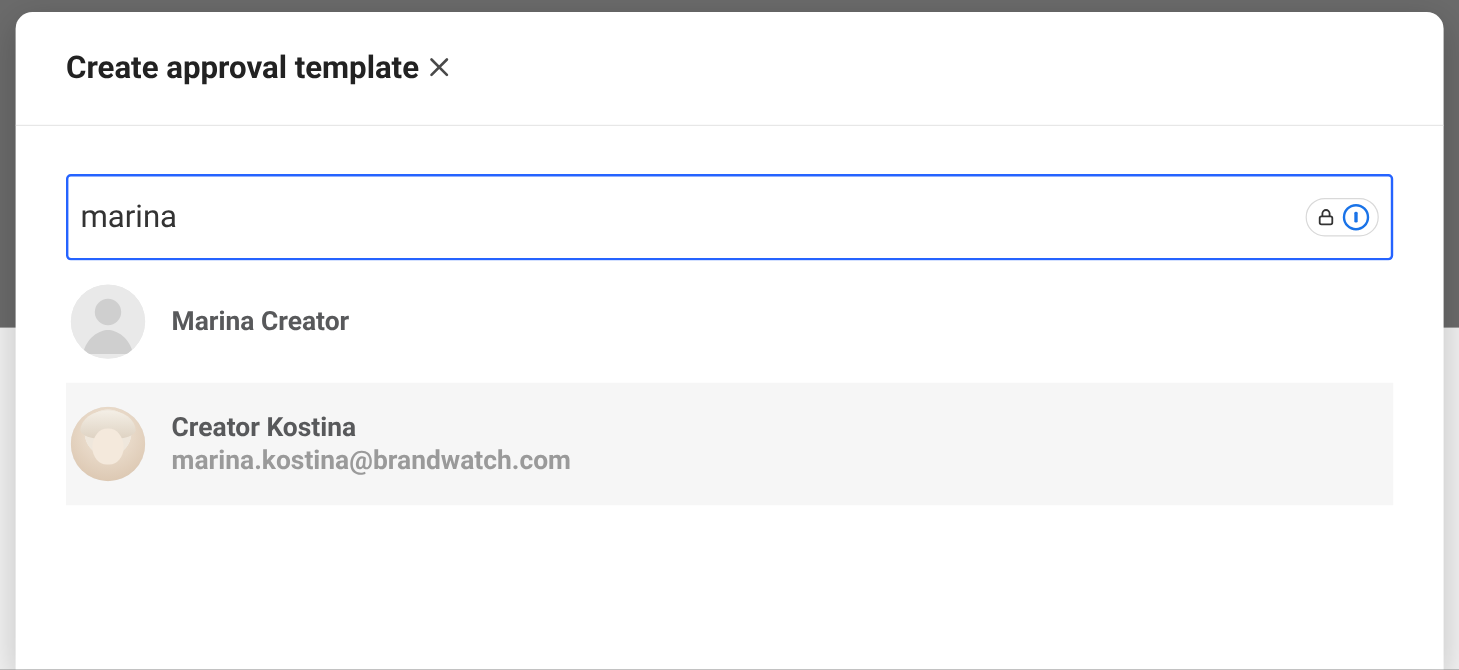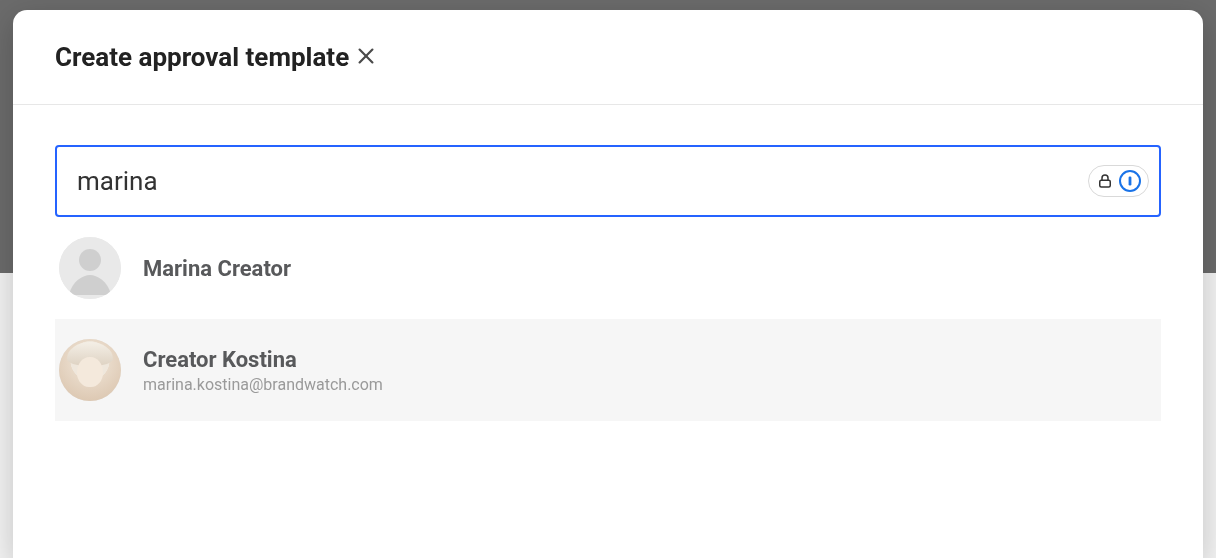--- a/index.html
+++ b/index.html
@@ -71,21 +71,21 @@
     .search-wrapper {
       position: relative;
     }
     .search-input {
       width: 100%;
       height: 72px;
       border: 2px solid #2563ff;
       border-radius: 4px;
       font-size: 26px;
       color: #333;
-      padding: 0 110px 0 20px;
+      padding: 0 110px 0 10px;
       outline: none;
       font-family: inherit;
     }
     .input-icons {
       position: absolute;
       right: 12px; top: 50%; transform: translateY(-50%);
       display: flex;
       align-items: center;
       background: #fff;
       border: 1px solid #d9d9d9;
@@ -141,21 +141,21 @@
     }
     .avatar-img::after {
       content: "";
       position: absolute;
       top: 18px; left: 18px; width: 26px; height: 30px;
       background: #f4e9dc;
       border-radius: 50% 50% 48% 48% / 55% 55% 50% 50%;
     }
     .option-texts { display: flex; flex-direction: column; gap: 3px; }
     .option-name { font-size: 22px; font-weight: 700; color: #58595b; }
-    .option-email { font-size: 16px; font-weight: 400; color: #9a9a9a; }
+    .option-email { font-size: 22px; font-weight: 700; color: #9a9a9a; }
   </style>
 </head>
 <body>
 
 <div class="background-layer"></div>
 <div class="white-bar"></div>
 <div class="background-field"></div>
 <div class="bg-letter">N</div>
 
 <div class="modal">

